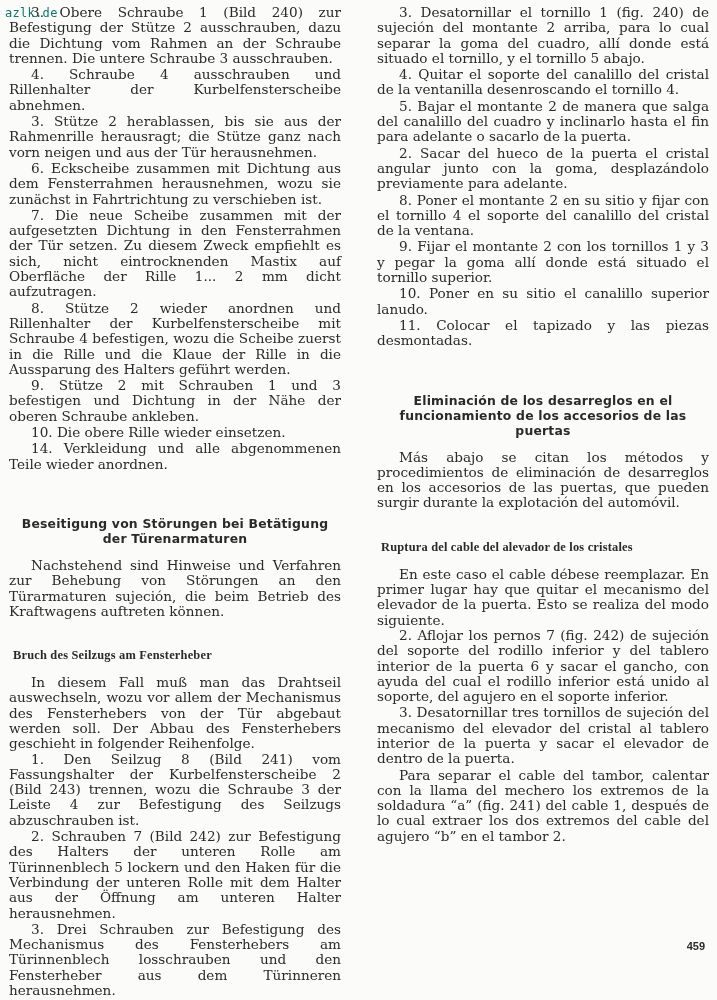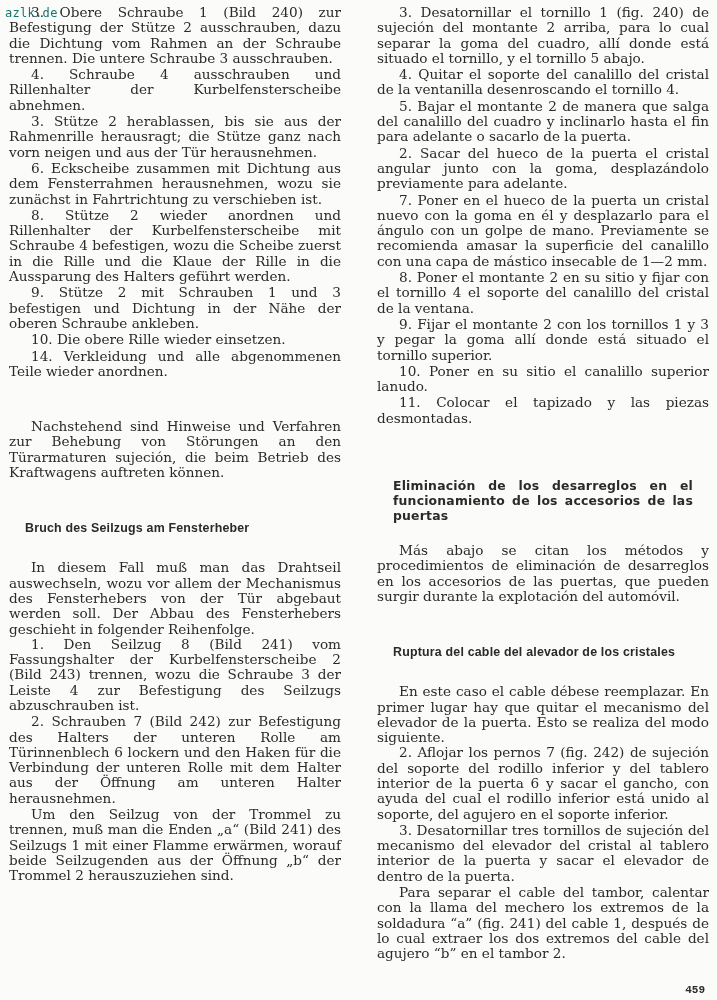--- a/index.html
+++ b/index.html
@@ -26,76 +26,78 @@
   .col-right { left: 377px; width: 332px; }
   .divider {
     position: absolute; left: 358px; top: 0; width: 1px; height: 1000px;
     background: transparent;
   }
   p { margin: 0; text-indent: 22px; }
   .step { margin-bottom: 1px; }
   h2 {
     font-family: "DejaVu Sans", "Liberation Sans", sans-serif;
     font-weight: bold; font-size: 12.4px; line-height: 15px;
-    margin: 16px; letter-spacing: 0.2px;
+    text-align: center; margin: 8px; letter-spacing: 0.2px;
   }
   h3 {
-    font-family: Liberation Sans, sans-serif;
+    font-family: Liberation Serif, serif;
     font-weight: bold; font-size: 12.4px; line-height: 15px;
-    text-align: left; margin: 16px; letter-spacing: 0.2px;
+    text-align: left; margin: 4px; letter-spacing: 0.2px;
   }
   .gap-l { height: 35px; }
   .gap-m { height: 8px; }
   .gap-s { height: 4px; }
   .gap-h3 { height: 25px; }
   .pnum {
-    position: absolute; right: 12px; top: 984px;
-    font-family: Liberation Mono, monospace;
+    position: absolute; right: 12px; top: 940px;
+    font-family: Liberation Sans, sans-serif;
     font-size: 11px; font-weight: bold; color: #2a2a2a;
   }
 </style>
 </head>
 <body>
 
 <div class="watermark">azlk.de</div>
 
 <div class="page">
 
   <div class="col col-left">
     <div>
       <p class="step">3. Obere Schraube 1 (Bild 240) zur Befestigung der Stütze 2 ausschrauben, dazu die Dichtung vom Rahmen an der Schraube trennen. Die untere Schraube 3 ausschrauben.</p>
       <p class="step">4. Schraube 4 ausschrauben und Rillenhalter der Kurbelfensterscheibe abnehmen.</p>
       <p class="step">3. Stütze 2 herablassen, bis sie aus der Rahmenrille herausragt; die Stütze ganz nach vorn neigen und aus der Tür herausnehmen.</p>
       <p class="step">6. Eckscheibe zusammen mit Dichtung aus dem Fensterrahmen herausnehmen, wozu sie zunächst in Fahrtrichtung zu verschieben ist.</p>
+      <p class="step">7. Die neue Scheibe zusammen mit der aufgesetzten Dichtung in den Fensterrahmen der Tür setzen. Zu diesem Zweck empfiehlt es sich, nicht eintrocknenden Mastix auf Oberfläche der Rille 1... 2 mm dicht aufzutragen.</p>
       <p class="step">8. Stütze 2 wieder anordnen und Rillenhalter der Kurbelfensterscheibe mit Schraube 4 befestigen, wozu die Scheibe zuerst in die Rille und die Klaue der Rille in die Aussparung des Halters geführt werden.</p>
       <p class="step">9. Stütze 2 mit Schrauben 1 und 3 befestigen und Dichtung in der Nähe der oberen Schraube ankleben.</p>
       <p class="step">10. Die obere Rille wieder einsetzen.</p>
       <p class="step">14. Verkleidung und alle abgenommenen Teile wieder anordnen.</p>
     </div>
     <div class="gap-l"></div>
+    <h2>Beseitigung von Störungen bei Betätigung der Türenarmaturen</h2>
     <div class="gap-s"></div>
     <p>Nachstehend sind Hinweise und Verfahren zur Behebung von Störungen an den Türarmaturen sujeción, die beim Betrieb des Kraftwagens auftreten können.</p>
     <div class="gap-h3"></div>
     <h3>Bruch des Seilzugs am Fensterheber</h3>
     <div class="gap-m"></div>
     <p>In diesem Fall muß man das Drahtseil auswechseln, wozu vor allem der Mechanismus des Fensterhebers von der Tür abgebaut werden soll. Der Abbau des Fensterhebers geschieht in folgender Reihenfolge.</p>
     <p class="step">1. Den Seilzug 8 (Bild 241) vom Fassungshalter der Kurbelfensterscheibe 2 (Bild 243) trennen, wozu die Schraube 3 der Leiste 4 zur Befestigung des Seilzugs abzuschrauben ist.</p>
-    <p class="step">2. Schrauben 7 (Bild 242) zur Befestigung des Halters der unteren Rolle am Türinnenblech 6 lockern und den Haken für die Verbindung der unteren Rolle mit dem Halter aus der Öffnung am unteren Halter herausnehmen.</p>
+    <p class="step">2. Schrauben 7 (Bild 242) zur Befestigung des Halters der unteren Rolle am Türinnenblech 5 lockern und den Haken für die Verbindung der unteren Rolle mit dem Halter aus der Öffnung am unteren Halter herausnehmen.</p>
+    <p class="step">3. Drei Schrauben zur Befestigung des Mechanismus des Fensterhebers am Türinnenblech losschrauben und den Fensterheber aus dem Türinneren herausnehmen.</p>
     <p>Um den Seilzug von der Trommel zu trennen, muß man die Enden „a“ (Bild 241) des Seilzugs 1 mit einer Flamme erwärmen, worauf beide Seilzugenden aus der Öffnung „b“ der Trommel 2 herauszuziehen sind.</p>
   </div>
 
   <div class="divider"></div>
 
   <div class="col col-right">
     <div>
       <p class="step">3. Desatornillar el tornillo 1 (fig. 240) de sujeción del montante 2 arriba, para lo cual separar la goma del cuadro, allí donde está situado el tornillo, y el tornillo 5 abajo.</p>
       <p class="step">4. Quitar el soporte del canalillo del cristal de la ventanilla desenroscando el tornillo 4.</p>
       <p class="step">5. Bajar el montante 2 de manera que salga del canalillo del cuadro y inclinarlo hasta el fin para adelante o sacarlo de la puerta.</p>
       <p class="step">2. Sacar del hueco de la puerta el cristal angular junto con la goma, desplazándolo previamente para adelante.</p>
-      <p class="step">7. Poner en el hueco de la puerta un cristal nuevo con la goma en él y desplazarlo para el ángulo con un golpe de mano. Previamente se recomienda amasar la superficie del canalillo con una capa de mástico insecable de 1—2 mm.</p>
       <p class="step">8. Poner el montante 2 en su sitio y fijar con el tornillo 4 el soporte del canalillo del cristal de la ventana.</p>
       <p class="step">9. Fijar el montante 2 con los tornillos 1 y 3 y pegar la goma allí donde está situado el tornillo superior.</p>
       <p class="step">10. Poner en su sitio el canalillo superior lanudo.</p>
       <p class="step">11. Colocar el tapizado y las piezas desmontadas.</p>
     </div>
     <div class="gap-l"></div>
     <h2>Eliminación de los desarreglos en el funcionamiento de los accesorios de las puertas</h2>
     <div class="gap-s"></div>
     <p>Más abajo se citan los métodos y procedimientos de eliminación de desarreglos en los accesorios de las puertas, que pueden surgir durante la explotación del automóvil.</p>
     <div class="gap-h3"></div>

